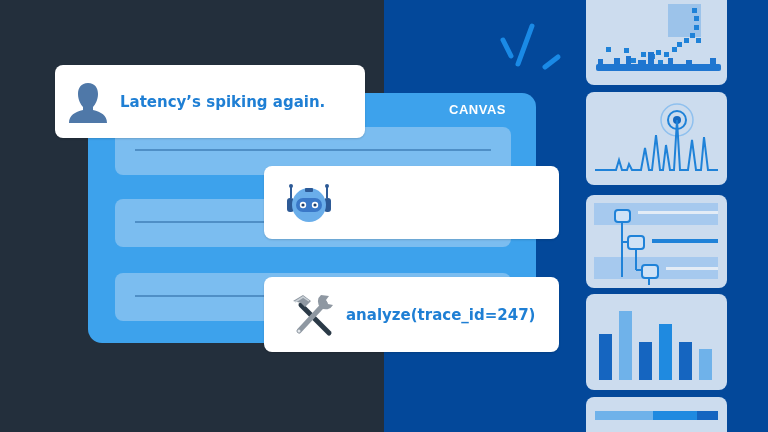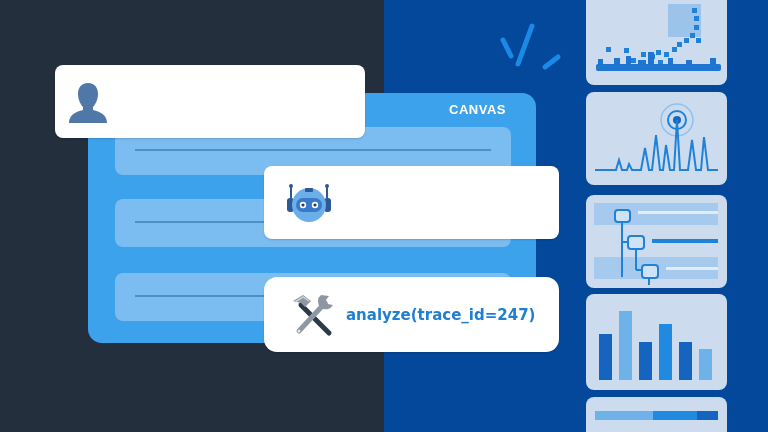--- a/index.html
+++ b/index.html
@@ -40,21 +40,21 @@
   .card .text {
     color: #1f7fd4; font-weight: bold; font-size: 15px;
     font-family: "DejaVu Sans", sans-serif; white-space: nowrap;
   }
   .card-user { left: 55px; top: 65px; width: 310px; height: 73px; }
   .card-user .icon { margin-left: 10px; width: 46px; height: 46px; }
   .card-user .text { margin-left: 9px; }
   .card-bot { left: 264px; top: 166px; width: 295px; height: 73px; }
   .card-bot .icon { margin-left: 20px; width: 50px; height: 50px; }
   .card-bot .text { margin-left: 12px; }
-  .card-tool { left: 264px; top: 277px; width: 295px; height: 75px; border-radius: 13px; }
+  .card-tool { left: 264px; top: 277px; width: 295px; height: 75px; }
   .card-tool .icon { margin-left: 25px; width: 48px; height: 48px; }
   .card-tool .text { margin-left: 9px; }
 
   
   .spark { position: absolute; left: 490px; top: 20px; width: 80px; height: 60px; }
 
   
   .thumb {
     position: absolute; left: 586px; width: 141px; background: #ccdcee;
     border-radius: 8px;
@@ -83,20 +83,21 @@
     </div>
   <div class="canvas-row" style="top:180px;">
       <div class="line"></div>
     </div>
 </div>
 
 <div class="card card-user">
   <svg class="icon" viewBox="0 0 46 46">
     <path d="M23 4c7 0 10 5 10 11 0 6-3 11-5 13v3c8 2 14 5 14 13H4c0-8 6-11 14-13v-3c-2-2-5-7-5-13 0-6 3-11 10-11z" fill="#4f78a8"></path>
   </svg>
+  <span class="text">Latency’s spiking again.</span>
 </div>
 
 <div class="card card-bot">
   <svg class="icon" viewBox="0 0 50 50">
     <line x1="7" y1="8" x2="7" y2="20" stroke="#2d5a96" stroke-width="2"></line>
     <circle cx="7" cy="8" r="2" fill="#2d5a96"></circle>
     <line x1="43" y1="8" x2="43" y2="20" stroke="#2d5a96" stroke-width="2"></line>
     <circle cx="43" cy="8" r="2" fill="#2d5a96"></circle>
     <rect x="3" y="20" width="7" height="14" rx="3" fill="#2d5a96"></rect>
     <rect x="40" y="20" width="7" height="14" rx="3" fill="#2d5a96"></rect>

